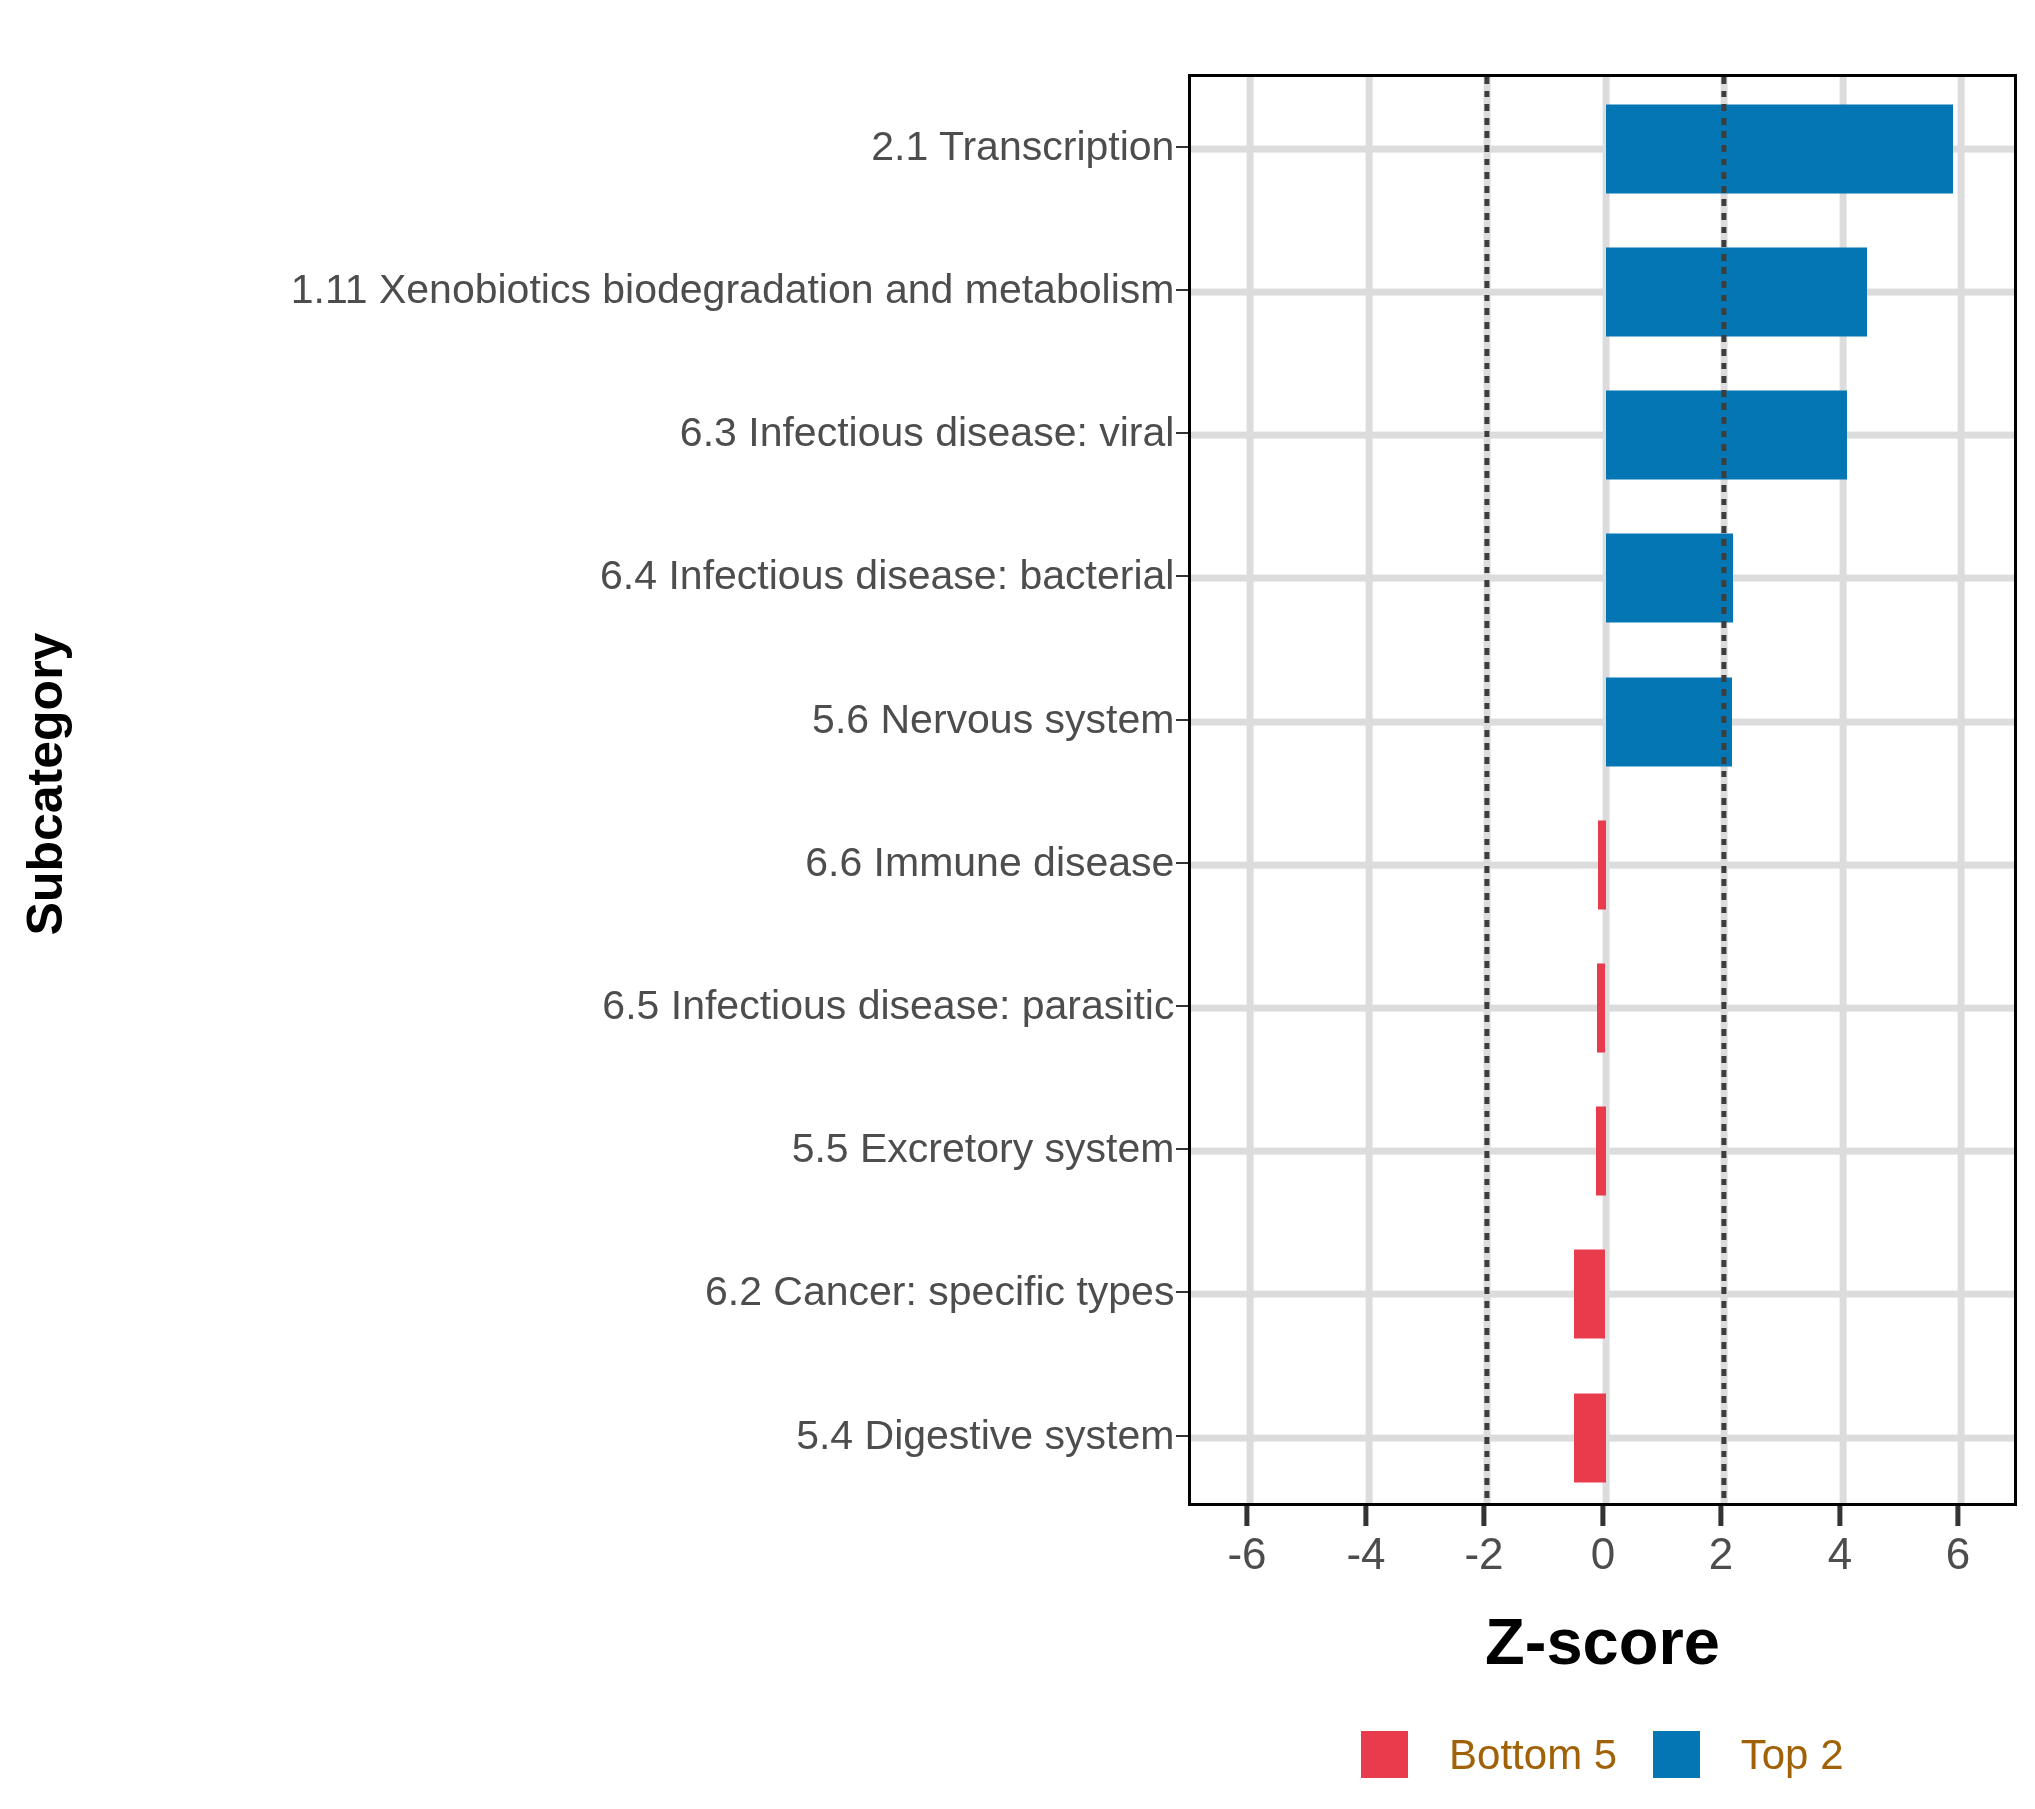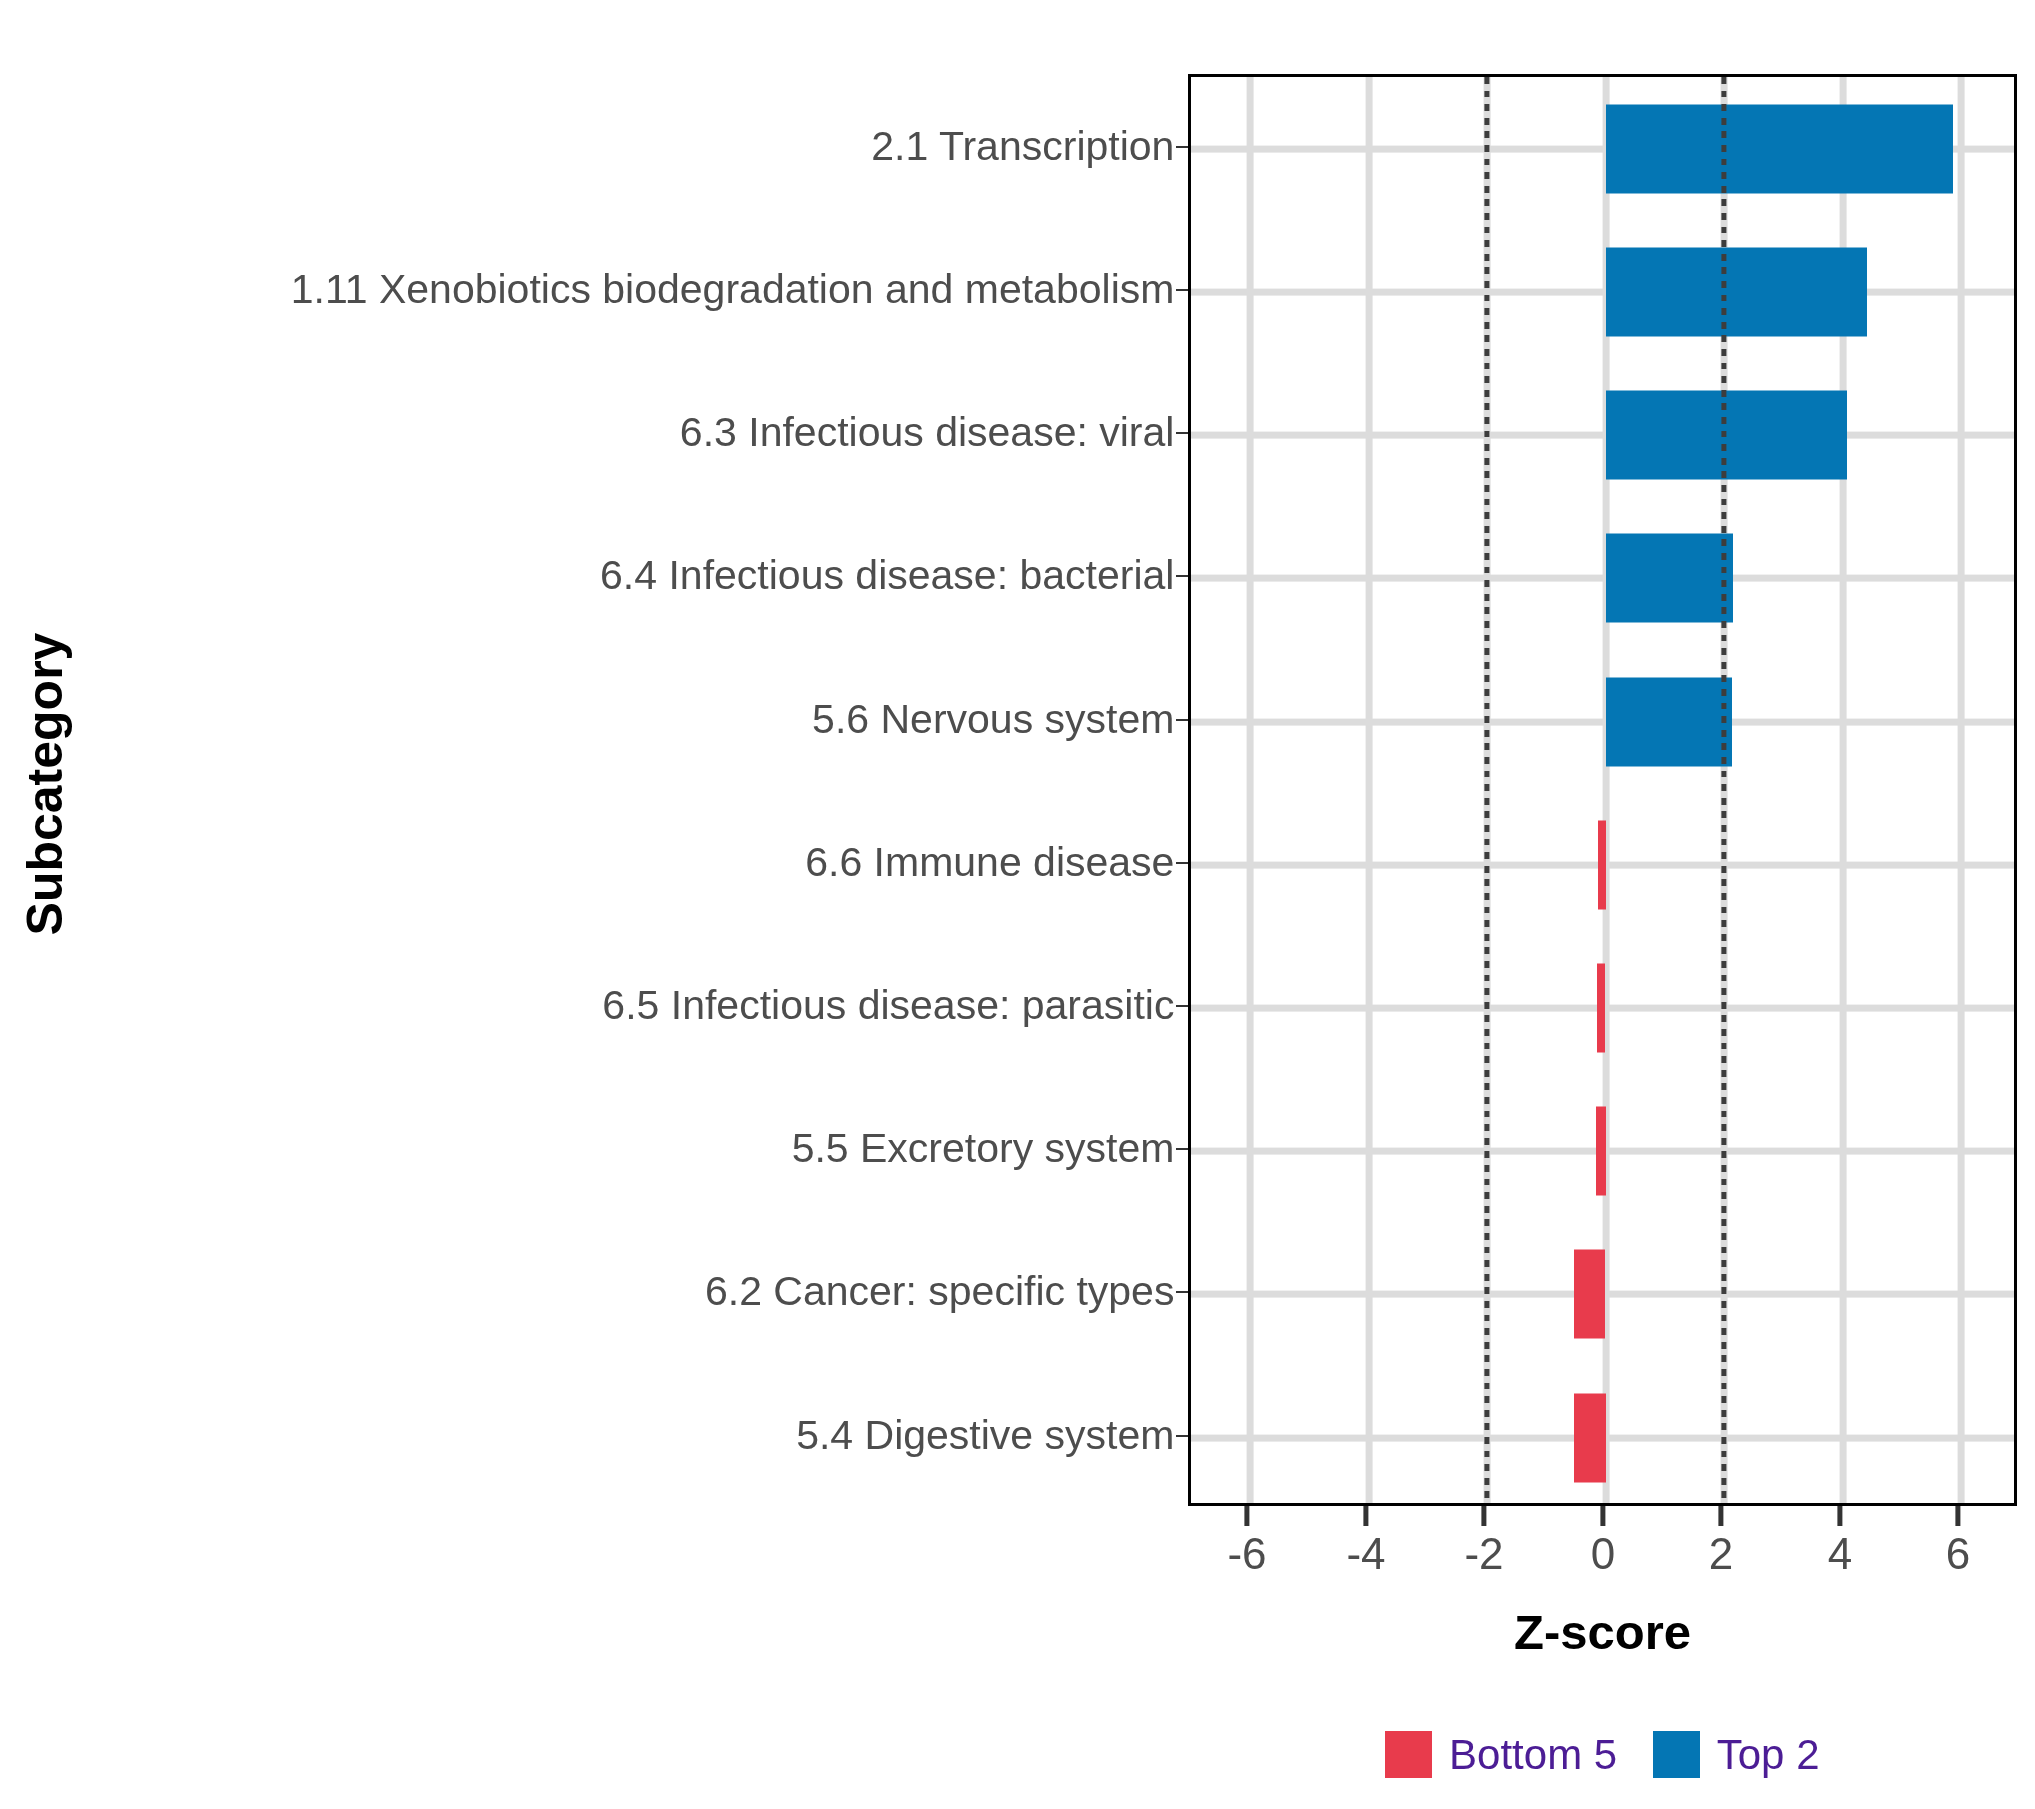--- a/index.html
+++ b/index.html
@@ -109,38 +109,38 @@
     font-size:44px;
     color:#4d4d4d;
     transform:translateX(-50%);
     white-space:nowrap;
   }
   #x-axis-title{
     position:absolute;
     left:1188px; top:1604px;
     width:829px;
     text-align:center;
-    font-size:49px;
+    font-size:65px;
     font-weight:bold;
     color:#000;
   }
 
   
   #legend{
     position:absolute;
     left:1188px; top:1717px;
     width:829px; height:75px;
     display:flex; align-items:center; justify-content:center;
     gap:36px;
   }
   .legend-item{display:flex;align-items:center;gap:16.6px;}
   .legend-key{width:47px;height:47px;display:block;}
   .legend-key.bottom5{background:#e83b4c;}
   .legend-key.top5{background:#0476b4;}
-  .legend-label{font-size:42px;color:#4c1d95;white-space:nowrap;}
+  .legend-label{font-size:42px;color:#a16207;white-space:nowrap;margin-left:24px;}
 </style>
 </head>
 <body>
 
 <div id="root">
 
   <div id="y-axis-title">
     <span>Subcategory</span>
   </div>
 

